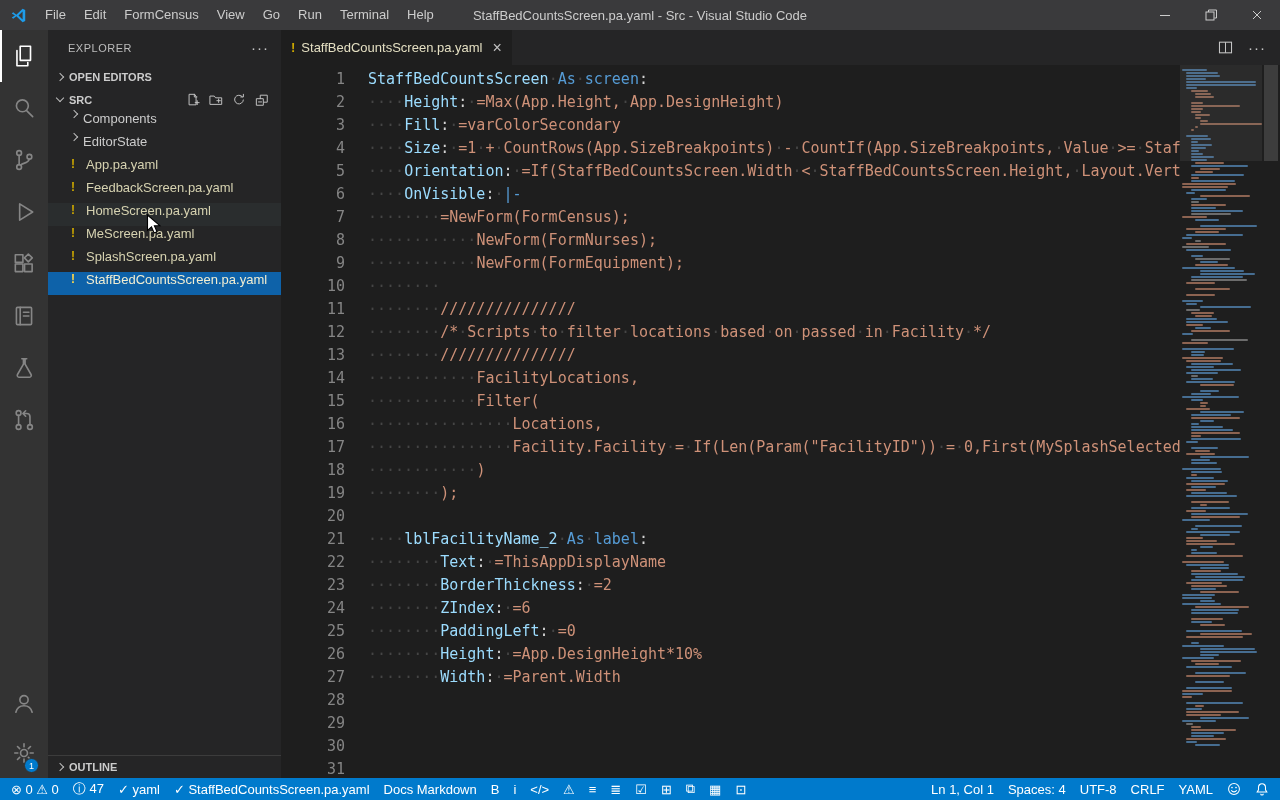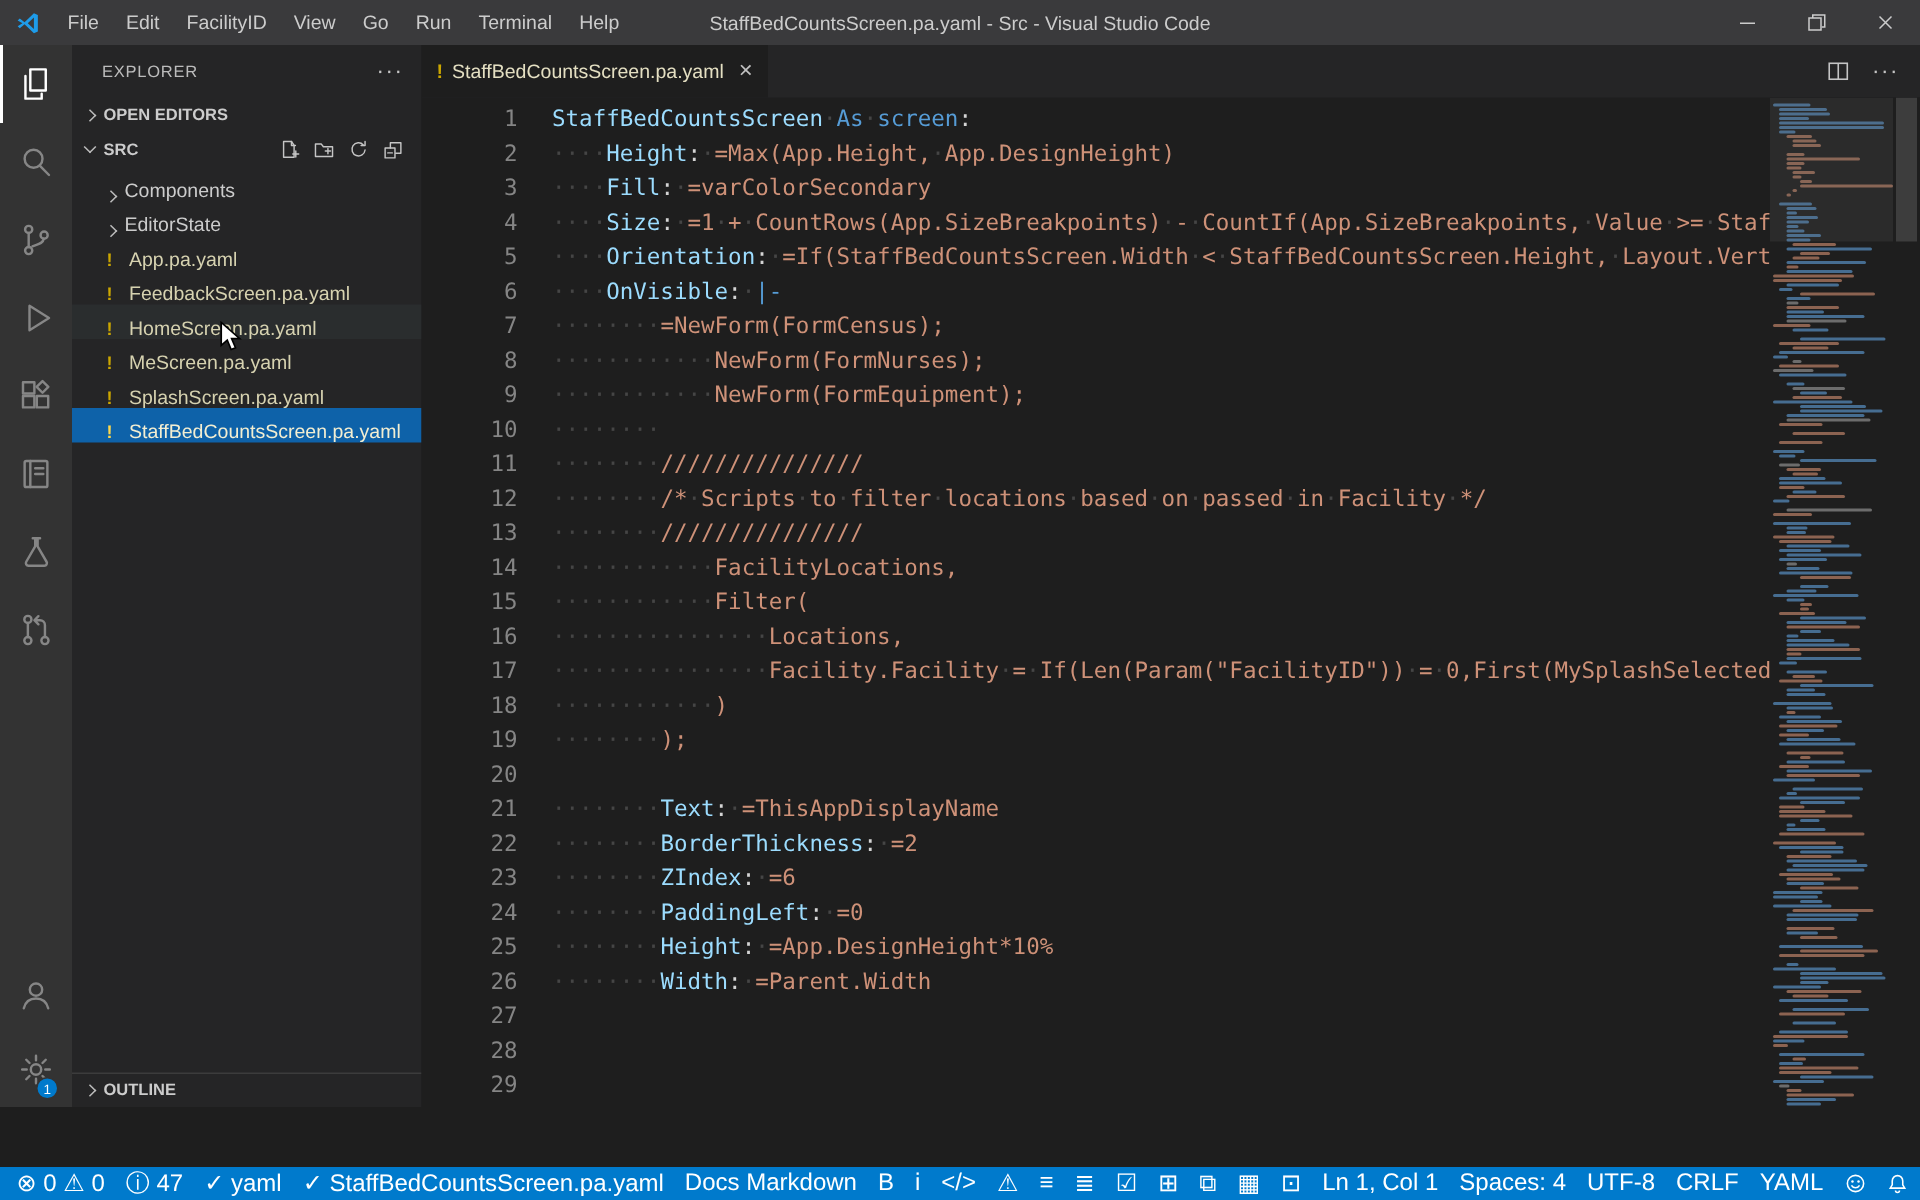--- a/index.html
+++ b/index.html
@@ -33,21 +33,21 @@
   .sidebar-title .spacer { flex:1; }
   .more-dots { font-size:15px; color:#c5c5c5; cursor:pointer; letter-spacing:1px; }
   .section-header { height:23px; flex:none; display:flex; align-items:center; font-size:11px; font-weight:bold; color:#cccccc; padding-left:4px; cursor:pointer; }
   .section-header.outline { margin-top:auto; border-top:1px solid #3c3c3c; }
   .src-actions { margin-left:auto; display:flex; align-items:center; gap:9px; padding-right:12px; color:#c5c5c5; font-weight:normal; }
   .src-actions span { display:flex; cursor:pointer; }
   .chev { width:6px; height:6px; border-right:1.4px solid #bdbdbd; border-bottom:1.4px solid #bdbdbd; display:inline-block; margin:0 6px 0 5px; flex:none; }
   .chev.right { transform:rotate(-45deg); }
   .chev.down  { transform:rotate(45deg); margin-top:-3px; }
   .tree { flex:none; }
-  .row { height:23px; display:flex; align-items:flex-end; padding-left:18px; cursor:pointer; white-space:nowrap; }
+  .row { height:23px; display:flex; align-items:flex-start; padding-left:18px; cursor:pointer; white-space:nowrap; }
   .row.hovered { background:#2a2d2e; }
   .row.selected, .row.selected:hover { background:#0e62a9; }
   .row .lbl { overflow:hidden; text-overflow:ellipsis; }
   .row.folder .lbl { color:#cccccc; }
   .fbadge { width:14px; flex:none; text-align:center; color:#cca700; font-weight:bold; margin-right:6px; font-size:12px; }
   .row.file .lbl { color:#d6d2b0; }
   .row.selected .lbl { color:#f2eed2; }
   .row.selected .fbadge { color:#ffd84a; }
 
   
@@ -74,21 +74,21 @@
   .tk-p  { color:#d4d4d4; }
 
   .minimap { width:82px; flex:none; position:relative; padding-top:3px; background:#1e1e1e; }
   .mm-row { height:3px; display:flex; align-items:center; }
   .mm-bar { height:2px; border-radius:1px; opacity:.85; }
   .minimap-slider { position:absolute; top:0; left:0; right:0; height:96px; background:rgba(121,121,121,.15); pointer-events:none; }
   .scrollbar { width:18px; flex:none; position:relative; background:#1e1e1e; }
   .sb-thumb { position:absolute; top:0; left:2px; width:14px; height:96px; background:rgba(121,121,121,.35); }
 
   
-  .statusbar { height:22px; flex:none; background:#007acc; color:#ffffff; display:flex; align-items:center; justify-content:space-between; font-size:16px; padding:0 4px;margin-top:40px; }
+  .statusbar { height:22px; flex:none; background:#007acc; color:#ffffff; display:flex; align-items:center; justify-content:space-between; font-size:13px; padding:0 4px; }
   .sb-left, .sb-right { display:flex; align-items:center; height:100%; }
   .sb-item { padding:0 7px; height:100%; display:flex; align-items:center; gap:4px; white-space:nowrap; cursor:pointer; }
   .sb-item svg { display:block; }
 
   .mouse-cursor { position:absolute; left:146px; top:214px; z-index:50; pointer-events:none; }
 
   svg { flex:none; }
 </style>
 </head>
 <body>
@@ -97,21 +97,21 @@
 
   <header class="titlebar">
     <span class="vscode-logo">
       <svg width="17" height="17" viewBox="0 0 24 24">
           <path fill="#1e9cea" d="M2.5 9.3l2-1.8L9 11 17.8 2.5l3.7 1.8v15.4l-3.7 1.8L9 13l-4.5 3.6-2-1.8L7 12 2.5 9.3zm15.3 8.2V6.5L12 12l5.8 5.5z"></path>
         </svg>
     </span>
     <nav class="menubar">
         <div class="menu-item">File</div>
         <div class="menu-item">Edit</div>
-        <div class="menu-item">FacilityID</div>
+        <div class="menu-item">FormCensus</div>
         <div class="menu-item">View</div>
         <div class="menu-item">Go</div>
         <div class="menu-item">Run</div>
         <div class="menu-item">Terminal</div>
         <div class="menu-item">Help</div>
       </nav>
     <div class="window-title">StaffBedCountsScreen.pa.yaml - Src - Visual Studio Code</div>
     <div class="window-controls">
       <span class="wc">
         <svg width="16" height="16" viewBox="0 0 16 16">
@@ -351,20 +351,21 @@
             <div class="cl"><span class="ws">········</span><span class="tk-s">///////////////</span></div>
             <div class="cl"><span class="ws">········</span><span class="tk-s">/*</span><span class="ws">·</span><span class="tk-s">Scripts</span><span class="ws">·</span><span class="tk-s">to</span><span class="ws">·</span><span class="tk-s">filter</span><span class="ws">·</span><span class="tk-s">locations</span><span class="ws">·</span><span class="tk-s">based</span><span class="ws">·</span><span class="tk-s">on</span><span class="ws">·</span><span class="tk-s">passed</span><span class="ws">·</span><span class="tk-s">in</span><span class="ws">·</span><span class="tk-s">Facility</span><span class="ws">·</span><span class="tk-s">*/</span></div>
             <div class="cl"><span class="ws">········</span><span class="tk-s">///////////////</span></div>
             <div class="cl"><span class="ws">············</span><span class="tk-s">FacilityLocations,</span></div>
             <div class="cl"><span class="ws">············</span><span class="tk-s">Filter(</span></div>
             <div class="cl"><span class="ws">················</span><span class="tk-s">Locations,</span></div>
             <div class="cl"><span class="ws">················</span><span class="tk-s">Facility.Facility</span><span class="ws">·</span><span class="tk-s">=</span><span class="ws">·</span><span class="tk-s">If(Len(Param("FacilityID"))</span><span class="ws">·</span><span class="tk-s">=</span><span class="ws">·</span><span class="tk-s">0,First(MySplashSelectedFacility</span></div>
             <div class="cl"><span class="ws">············</span><span class="tk-s">)</span></div>
             <div class="cl"><span class="ws">········</span><span class="tk-s">);</span></div>
             <div class="cl"></div>
+            <div class="cl"><span class="ws">····</span><span class="tk-k">lblFacilityName_2</span><span class="ws">·</span><span class="tk-kw">As</span><span class="ws">·</span><span class="tk-kw">label</span><span class="tk-p">:</span></div>
             <div class="cl"><span class="ws">········</span><span class="tk-k">Text</span><span class="tk-p">:</span><span class="ws">·</span><span class="tk-s">=ThisAppDisplayName</span></div>
             <div class="cl"><span class="ws">········</span><span class="tk-k">BorderThickness</span><span class="tk-p">:</span><span class="ws">·</span><span class="tk-s">=2</span></div>
             <div class="cl"><span class="ws">········</span><span class="tk-k">ZIndex</span><span class="tk-p">:</span><span class="ws">·</span><span class="tk-s">=6</span></div>
             <div class="cl"><span class="ws">········</span><span class="tk-k">PaddingLeft</span><span class="tk-p">:</span><span class="ws">·</span><span class="tk-s">=0</span></div>
             <div class="cl"><span class="ws">········</span><span class="tk-k">Height</span><span class="tk-p">:</span><span class="ws">·</span><span class="tk-s">=App.DesignHeight*10%</span></div>
             <div class="cl"><span class="ws">········</span><span class="tk-k">Width</span><span class="tk-p">:</span><span class="ws">·</span><span class="tk-s">=Parent.Width</span></div>
           </div>
         <div class="minimap">
           <div>
               <div class="mm-row">

